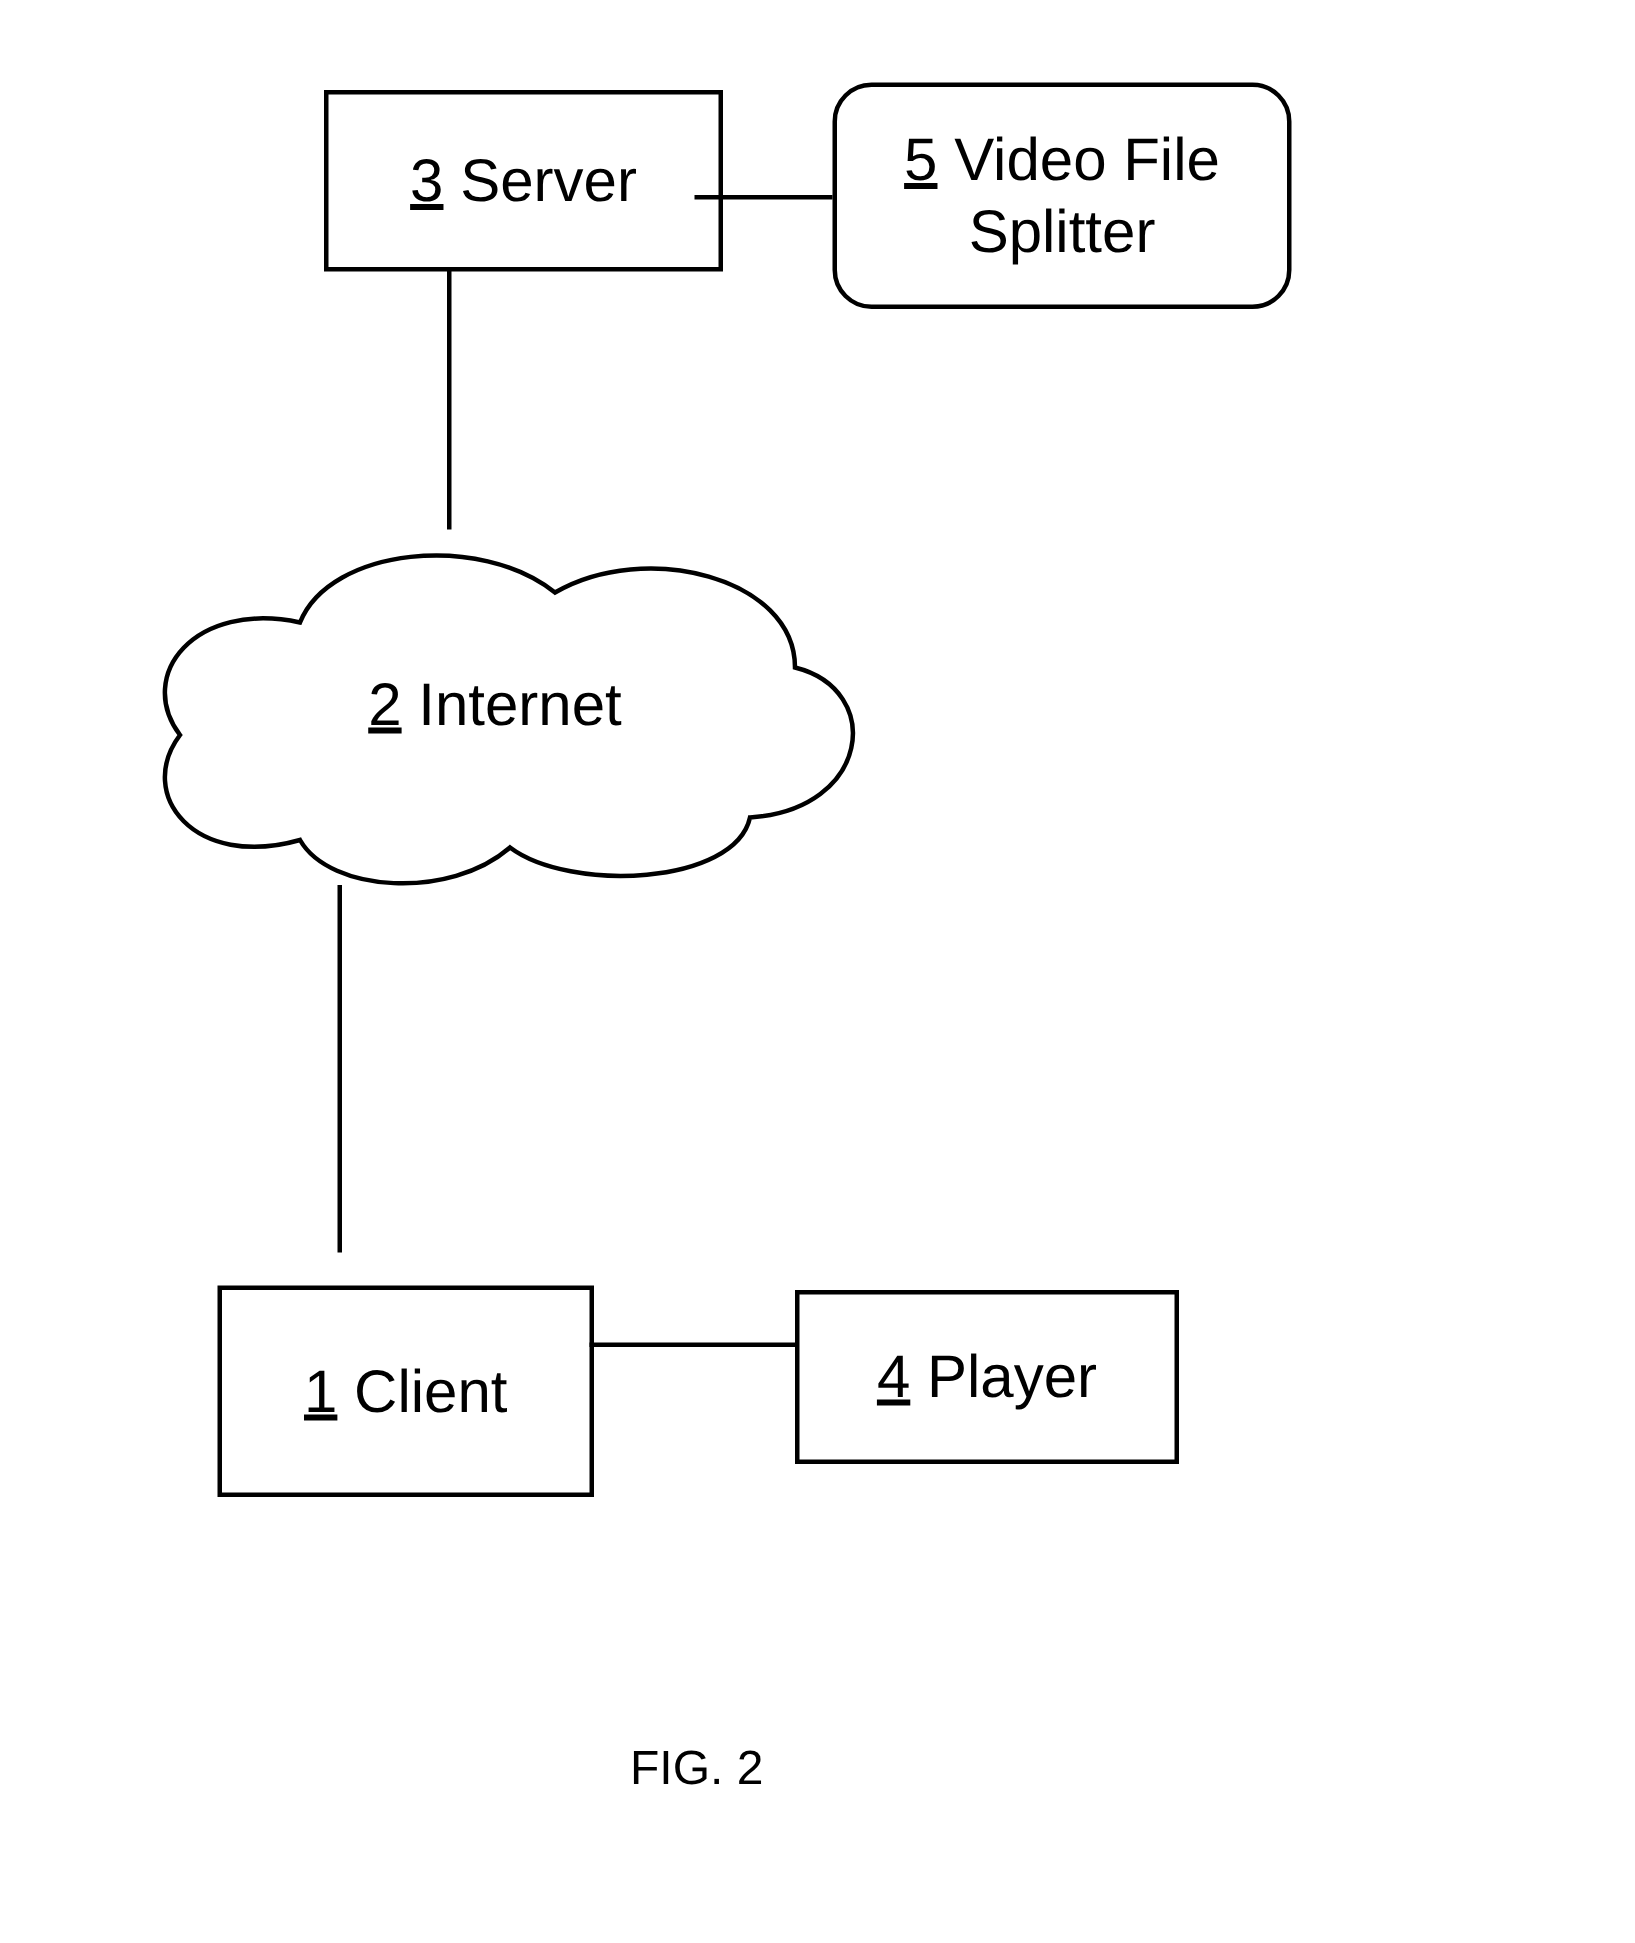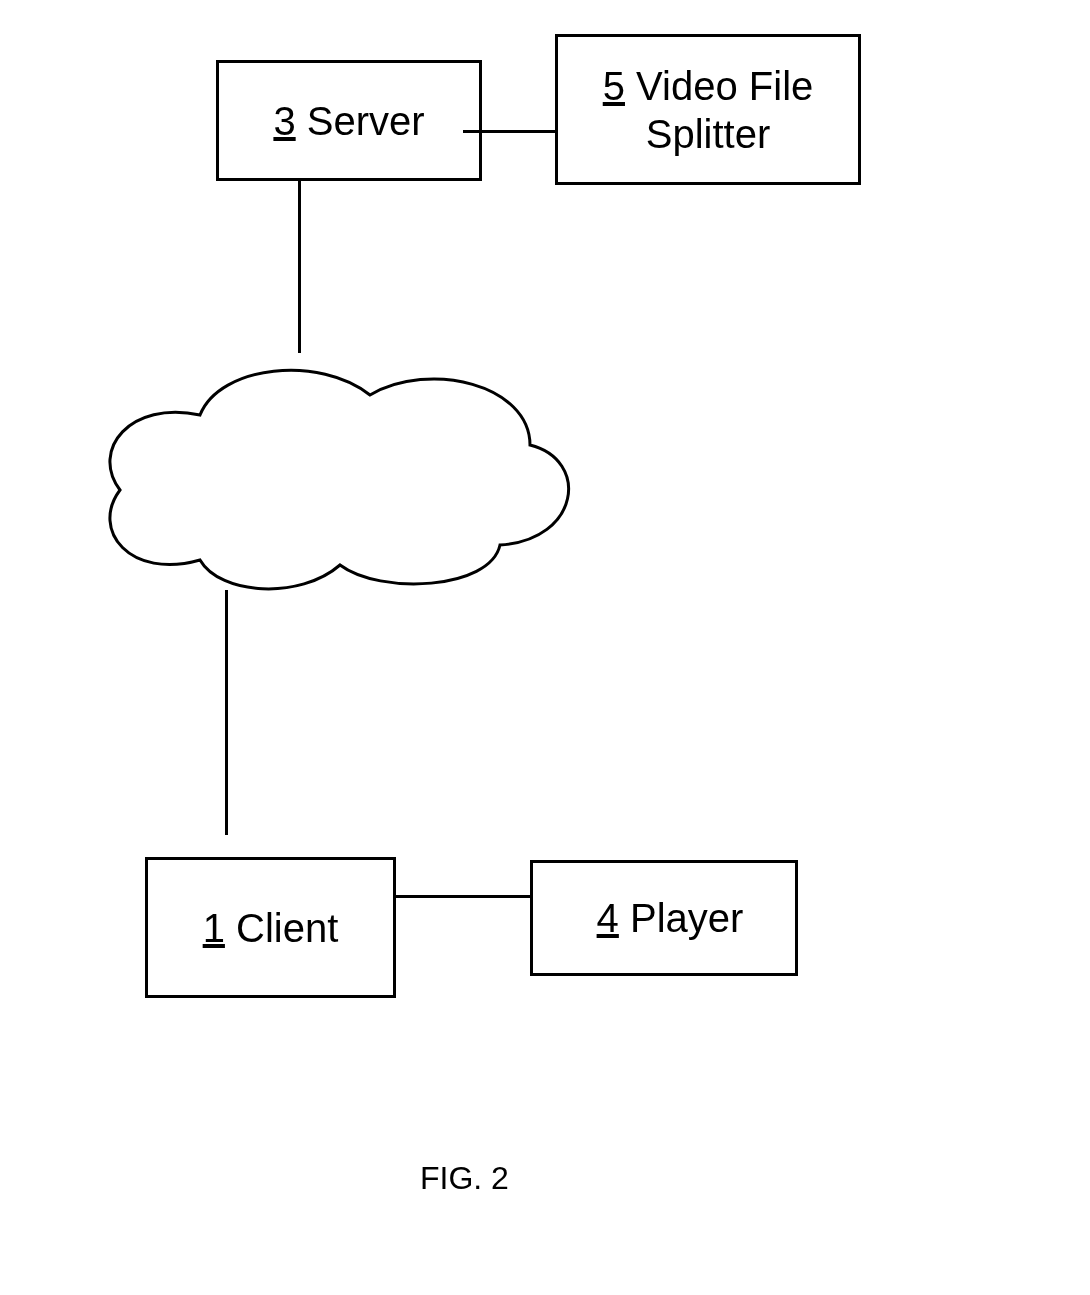--- a/index.html
+++ b/index.html
@@ -54,53 +54,57 @@
 </head>
 <body>
 
 <div class="box" style="left:200px; top:60px; width:260px; height:115px;margin-left:16px;">
   <span>
     <span class="label-num">3</span>
     <span>Server</span>
   </span>
 </div>
 
-<div class="box" style="left:555px; top:34px; width:300px; height:145px;">
+<div class="box" style="left:555px; top:55px; width:300px; height:145px;border-radius:26px;">
   <span style="padding:0 8px;">
     <span><span class="label-num">5</span> <span>Video File Splitter</span></span>
   </span>
 </div>
 
 <div class="line" style="left:463px; top:130px; width:92px; height:3px;"></div>
 
 <div class="line" style="left:298px; top:178px; width:3px; height:175px;"></div>
 
 <div class="cloud" style="left:70px; top:330px; width:520px; height:280px;">
   <svg viewBox="0 0 520 280">
     <path d="M 130 230
              C 60 250, 20 200, 50 160
              C 20 120, 60 70, 130 85
              C 150 35, 250 25, 300 65
              C 360 30, 460 55, 460 115
              C 520 130, 510 210, 430 215
              C 420 260, 310 265, 270 235
              C 230 270, 150 265, 130 230 Z" fill="#fff" stroke="#000" stroke-width="3"></path>
   </svg>
+  <span class="cloud-text">
+    <span class="label-num">2</span>
+    <span>Internet</span>
+  </span>
 </div>
 
 <div class="line" style="left:225px; top:590px; width:3px; height:245px;"></div>
 
 <div class="box" style="left:145px; top:857px; width:245px; height:135px;">
   <span>
     <span class="label-num">1</span>
     <span>Client</span>
   </span>
 </div>
 
-<div class="box" style="left:530px; top:860px; width:250px; height:110px;padding-left:12px;">
+<div class="box" style="left:530px; top:860px; width:250px; height:110px;">
   <span>
     <span class="label-num">4</span>
     <span>Player</span>
   </span>
 </div>
 
 <div class="line" style="left:393px; top:895px; width:137px; height:3px;"></div>
 
 <div class="fig-caption" style="left:420px; top:1160px;">FIG. 2</div>
 

